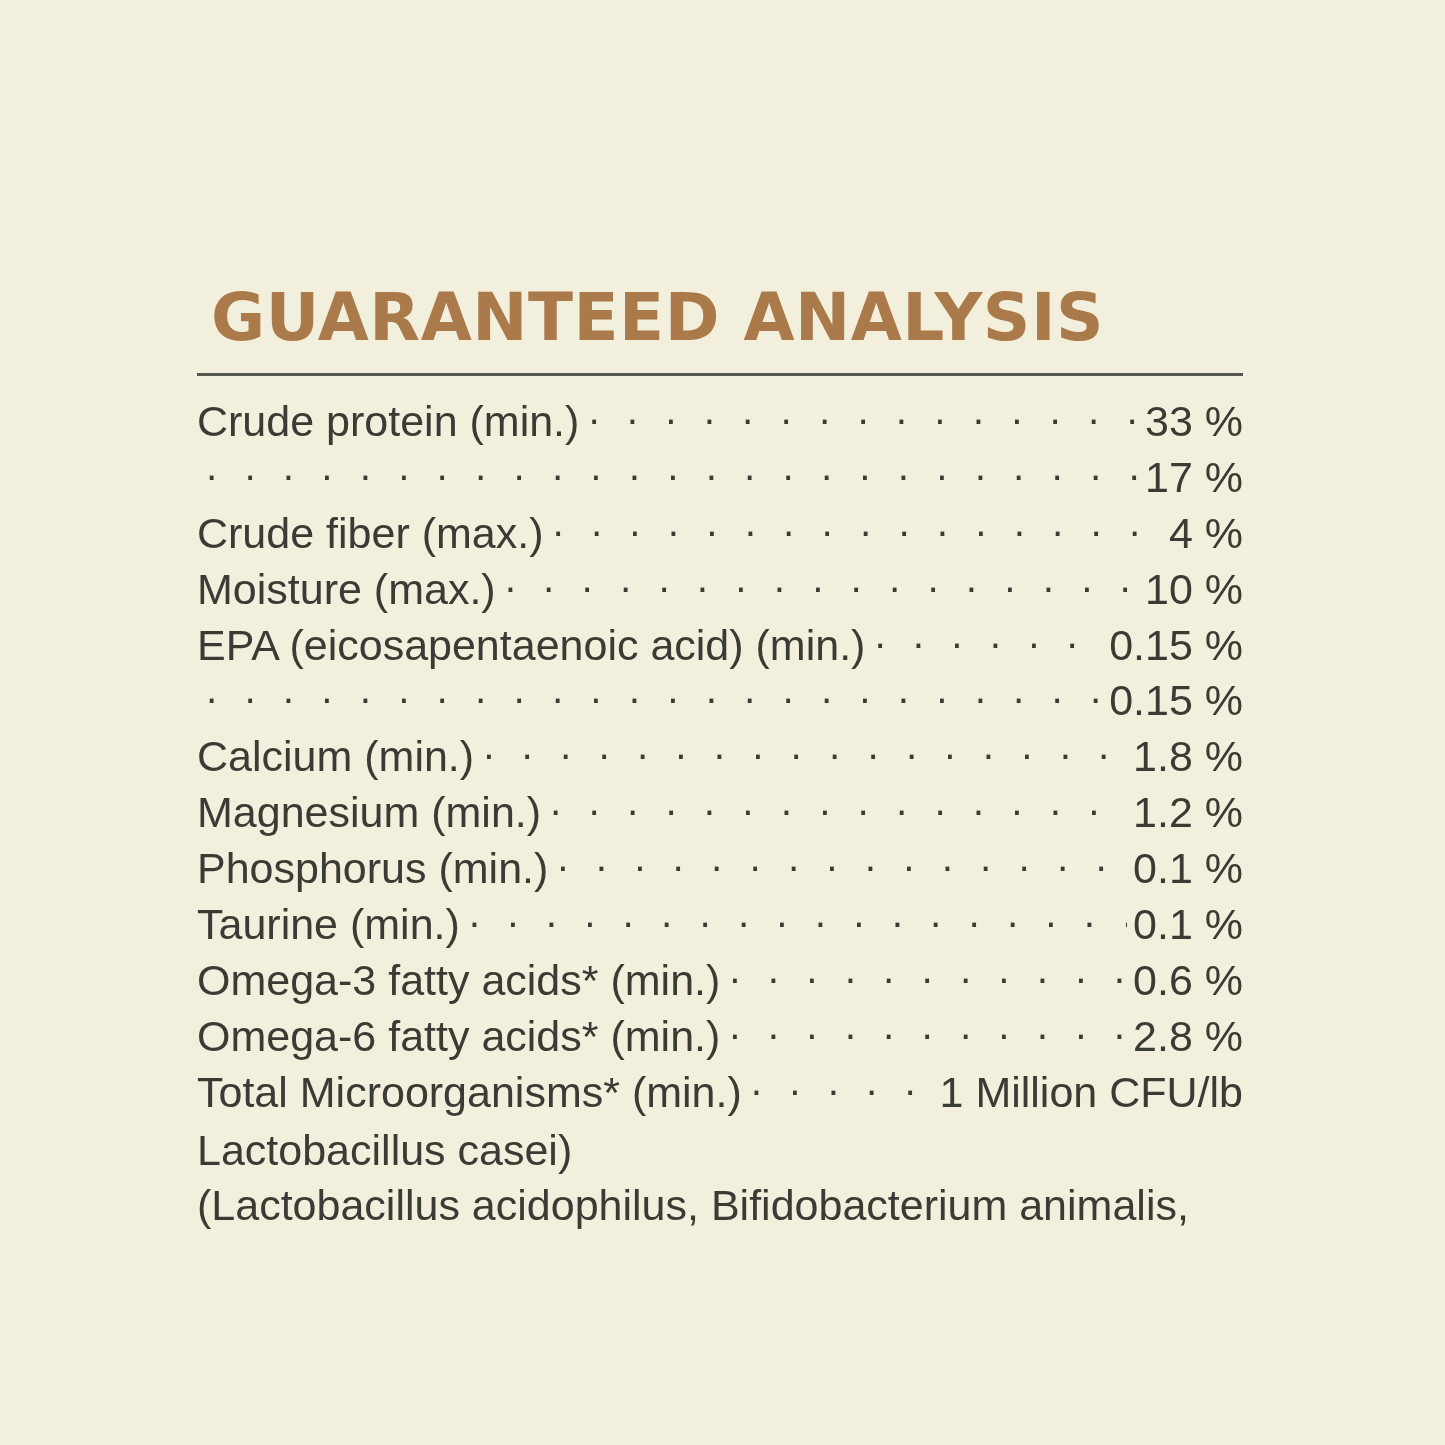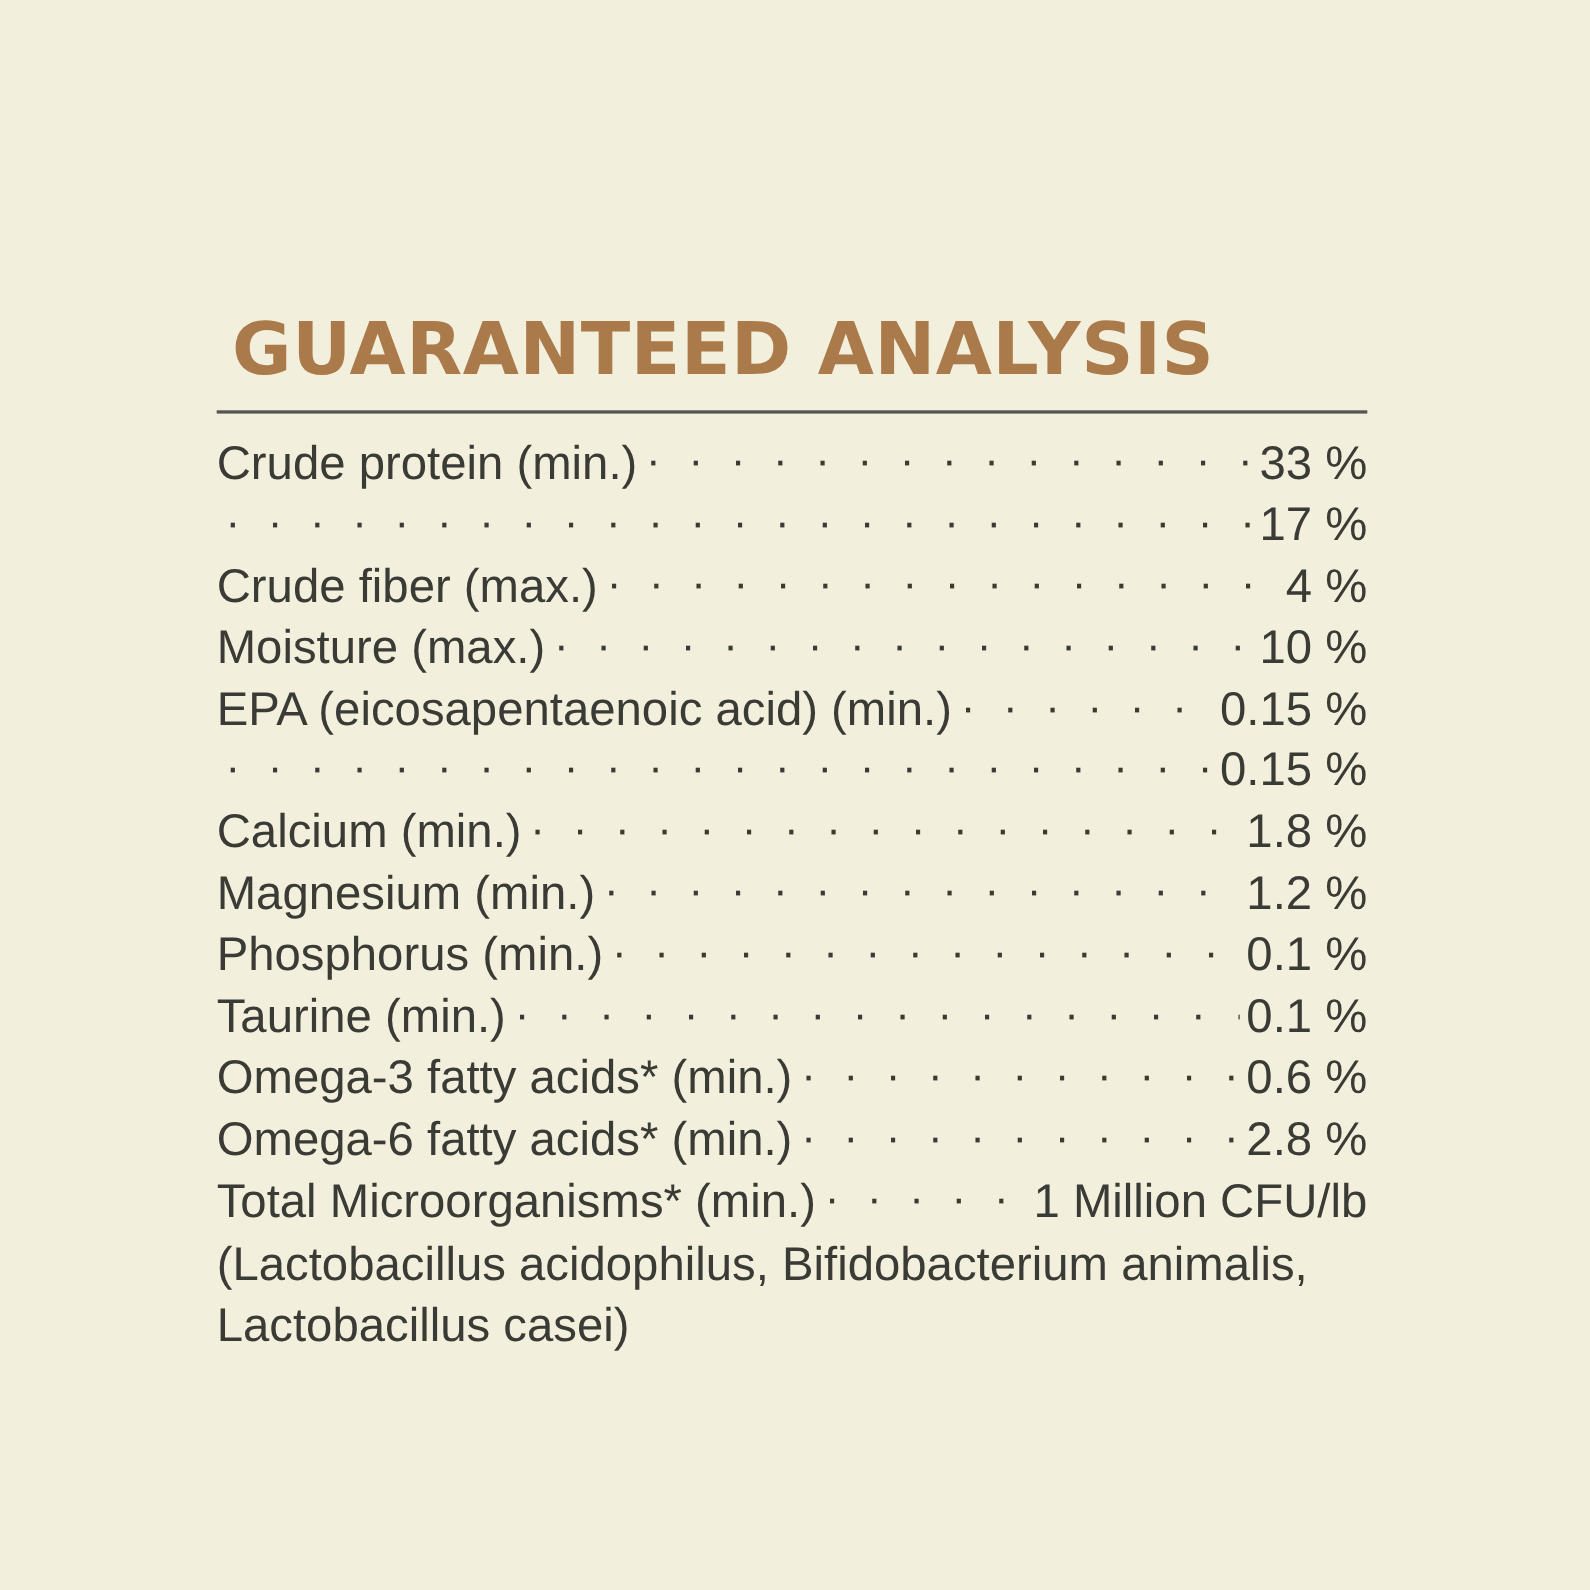--- a/index.html
+++ b/index.html
@@ -139,16 +139,16 @@
         <span class="ga-dots">· · · · · · · · · · · · · · · · · · · · · · · · · · · · · · · · · · · · · · · · · · · · · · · · · · · · · · · · · · · · · · · · · · · · · · · · · · · · ·</span>
         <span class="ga-value">2.8 %</span>
       </div>
       <div class="ga-row">
         <span class="ga-label">Total Microorganisms* (min.)</span>
         <span class="ga-dots">· · · · · · · · · · · · · · · · · · · · · · · · · · · · · · · · · · · · · · · · · · · · · · · · · · · · · · · · · · · · · · · · · · · · · · · · · · · · ·</span>
         <span class="ga-value">1 Million CFU/lb</span>
       </div>
     </div>
   <div class="note">
+    <div>Lactobacillus casei)</div>
     <div>(Lactobacillus acidophilus, Bifidobacterium animalis,</div>
-    <div>Lactobacillus casei)</div>
   </div>
 </div>
 
 </body></html>

